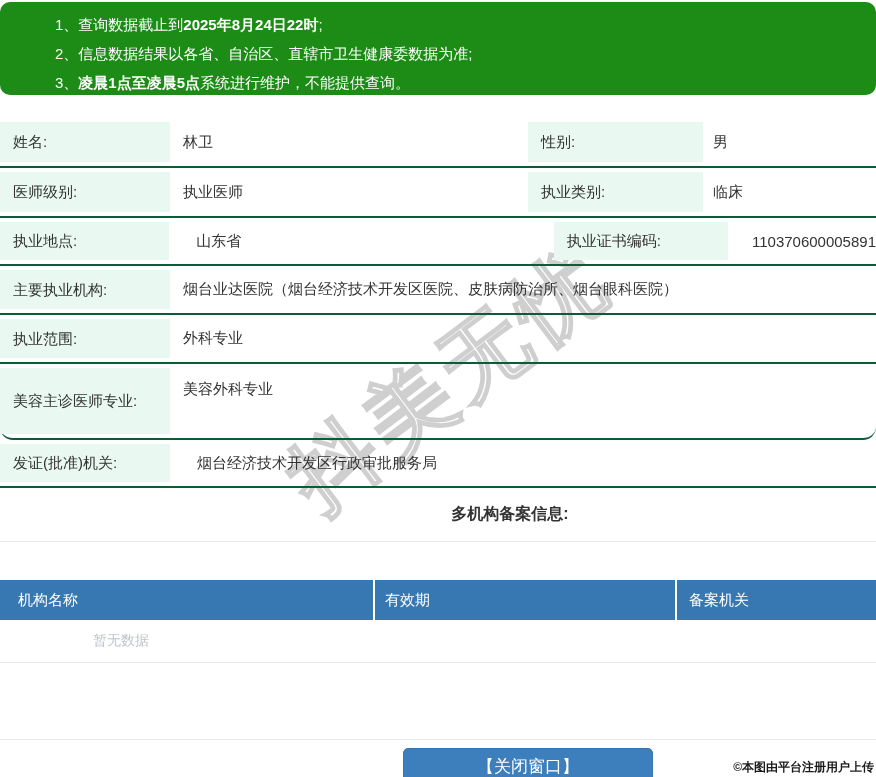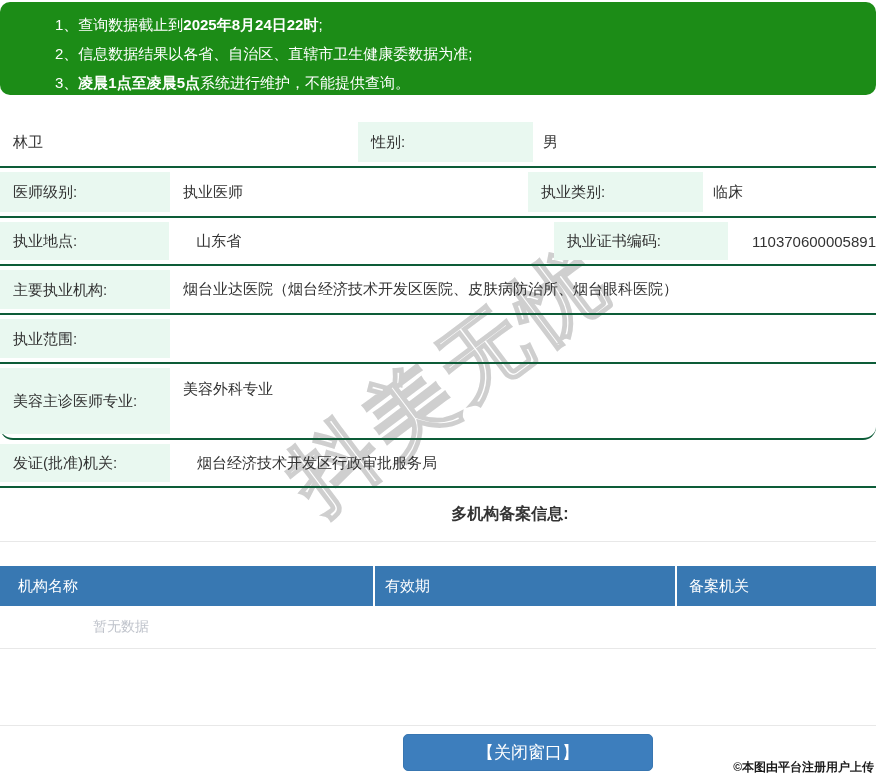--- a/index.html
+++ b/index.html
@@ -33,21 +33,21 @@
   .vcell { display:flex; align-items:center; font-size:15px; }
   .vc1 { width:358px; padding-left:13px; }
   .vc2 { flex:1; padding-left:10px; }
   .vwide { flex:1; padding-left:13px; }
   .vtop { align-items:flex-start; padding-top:16px; }
 
   
   .fil-title { margin-top:16px; height:22px; text-align:center; transform:translateX(72px);
     font-size:16px; font-weight:bold; color:#333; }
   .hr1 { margin-top:15px; height:0; border-top:1px solid #e8e8e8; }
-  .fil-header { margin-top:24px; display:flex; height:40px; background:#3878b2; color:#fff; font-size:15px; }
+  .fil-header { margin-top:38px; display:flex; height:40px; background:#3878b2; color:#fff; font-size:15px; }
   .fh-cell { display:flex; align-items:center; }
   .fh1 { width:375px; padding-left:18px; border-right:2px solid #fff; }
   .fh2 { width:302px; padding-left:10px; border-right:2px solid #fff; }
   .fh3 { flex:1; padding-left:12px; }
   .fil-empty { height:43px; border-bottom:1px solid #e8e8e8; display:flex; align-items:center;
     }
   .fil-empty span { color:#c0c4cc; font-size:14px; transform:translateX(93px); }
 
   .hr2 { margin-top:76px; height:0; border-top:1px solid #e8e8e8; }
 
@@ -70,20 +70,23 @@
 
     <div class="notice-panel">
       <div class="notice-line"><span>1、</span><span>查询数据截止到</span><b>2025年8月24日22时</b><span>;</span></div>
       <div class="notice-line"><span>2、</span><span>信息数据结果以各省、自治区、直辖市卫生健康委数据为准;</span><b></b><span></span></div>
       <div class="notice-line"><span>3、</span><span></span><b>凌晨1点至凌晨5点</b><span>系统进行维护，不能提供查询。</span></div>
     </div>
 
     <div class="info-table">
 
       <div class="irow h48">
+        <div class="lcell lc1">
+            <div class="lbg">姓名:</div>
+          </div>
         <div class="vcell vc1">林卫</div>
         <div class="lcell lc2">
             <div class="lbg">性别:</div>
           </div>
         <div class="vcell vc2">男</div>
       </div>
 
       <div class="irow h48">
         <div class="lcell lc1">
             <div class="lbg">医师级别:</div>
@@ -110,20 +113,21 @@
         <div class="lcell lc1">
             <div class="lbg">主要执业机构:</div>
           </div>
         <div class="vcell vwide">烟台业达医院（烟台经济技术开发区医院、皮肤病防治所、烟台眼科医院）</div>
       </div>
 
       <div class="irow h47">
         <div class="lcell lc1">
             <div class="lbg">执业范围:</div>
           </div>
+        <div class="vcell vwide">外科专业</div>
       </div>
 
       <div class="irow h74">
         <div class="lcell lc1">
             <div class="lbg">美容主诊医师专业:</div>
           </div>
         <div class="vcell vwide vtop">美容外科专业</div>
       </div>
 
       <div class="irow h46">

